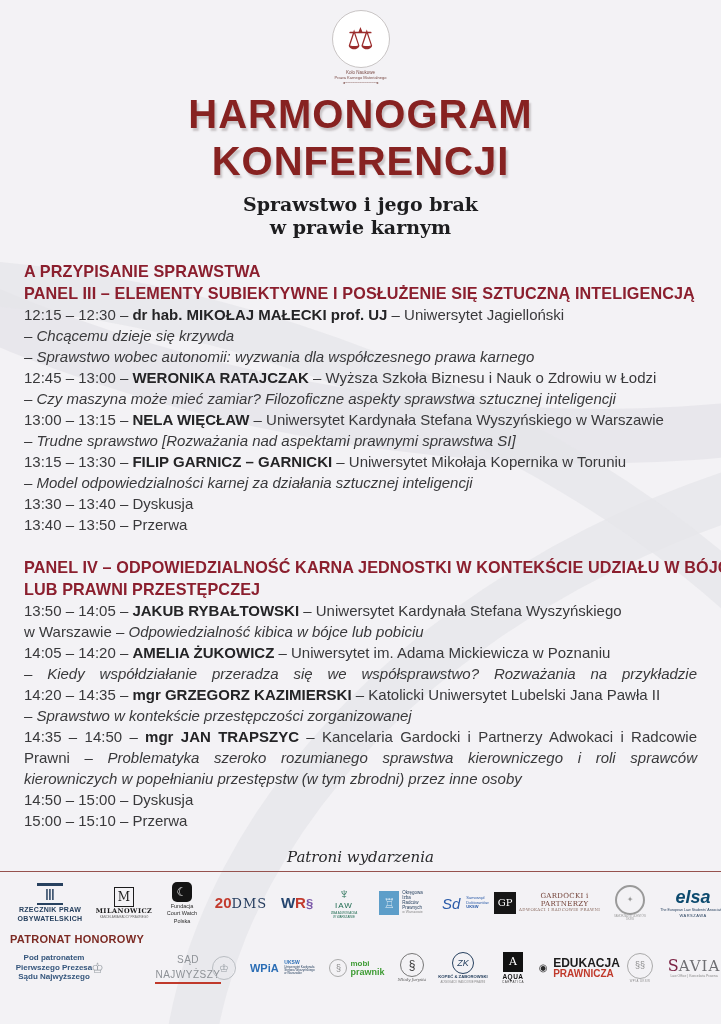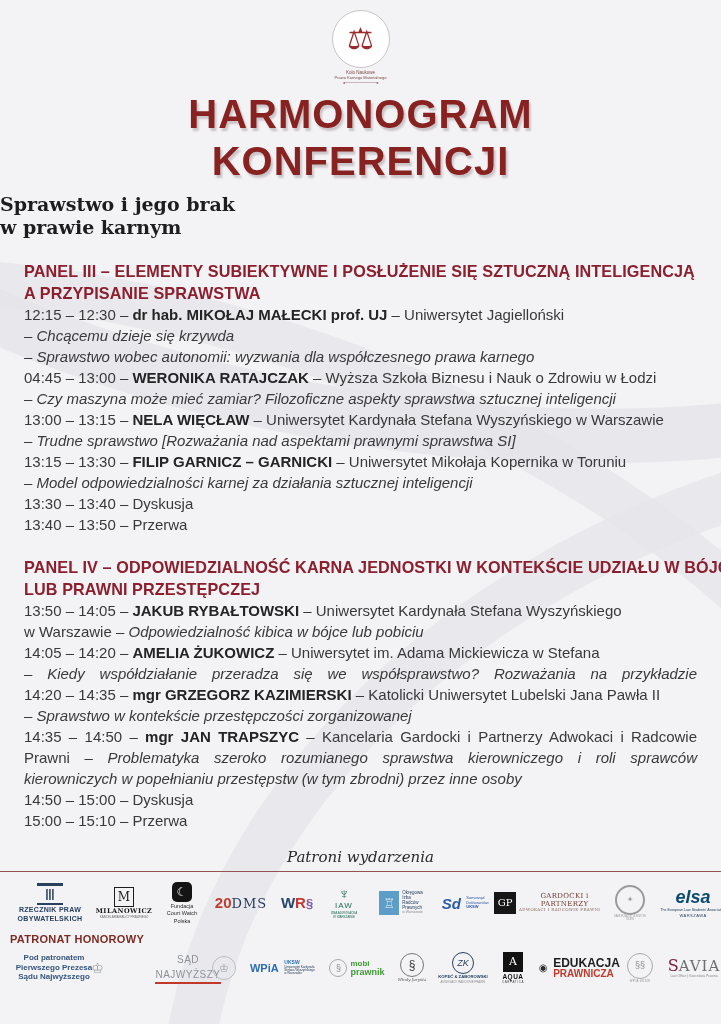--- a/index.html
+++ b/index.html
@@ -24,21 +24,21 @@
   .logo-caption .c1{font-size:4.5px;line-height:5px;}
   .logo-caption .c2{font-size:4px;line-height:5px;}
   .logo-caption .c3{font-size:4px;line-height:5px;letter-spacing:-0.5px;}
 
   .title{
     text-align:center;color:#872221;font-weight:800;font-size:40px;line-height:47px;
     letter-spacing:1px;margin-top:6px;
     text-shadow:2px 3px 2px rgba(60,40,40,.22);
   }
   .subtitle{
-    font-family:"DejaVu Serif", serif;font-weight:bold;text-align:left;
+    font-family:"DejaVu Serif", serif;font-weight:bold;text-align:center;
     font-size:19px;line-height:23px;color:#1d1d1f;margin-top:8px;
   }
 
   .schedule{padding:0 24px;color:#39393b;font-size:15px;line-height:21px;}
   .panel{margin-top:21px;}
   .panel-h{color:#8b1f2e;font-weight:bold;font-size:16.2px;line-height:22px;white-space:nowrap;letter-spacing:.1px;}
   .line{white-space:nowrap;}
   .line .b{font-weight:bold;color:#242426;text-align:center;}
   .line .i{font-style:italic;}
   .line.j{text-align:justify;text-align-last:justify;}
@@ -85,40 +85,40 @@
     <div>KONFERENCJI</div>
   </div>
 
   <div class="subtitle">
     <div>Sprawstwo i jego brak</div>
     <div>w prawie karnym</div>
   </div>
 
   <div class="schedule">
       <section class="panel">
+        <div class="panel-h">A PRZYPISANIE SPRAWSTWA</div>
         <div class="panel-h">PANEL III – ELEMENTY SUBIEKTYWNE I POSŁUŻENIE SIĘ SZTUCZNĄ INTELIGENCJĄ</div>
-        <div class="panel-h">A PRZYPISANIE SPRAWSTWA</div>
         <div class="line"><span>12:15 – 12:30 – </span><span class="b">dr hab. MIKOŁAJ MAŁECKI prof. UJ</span><span> – Uniwersytet Jagielloński</span></div>
         <div class="line"><span class="i">– Chcącemu dzieje się krzywda</span></div>
         <div class="line"><span class="i">– Sprawstwo wobec autonomii: wyzwania dla współczesnego prawa karnego</span></div>
-        <div class="line"><span>04:45 – 13:00 – </span><span class="b">WERONIKA RATAJCZAK</span><span> – Wyższa Szkoła Biznesu i Nauk o Zdrowiu w Łodzi</span></div>
+        <div class="line"><span>12:45 – 13:00 – </span><span class="b">WERONIKA RATAJCZAK</span><span> – Wyższa Szkoła Biznesu i Nauk o Zdrowiu w Łodzi</span></div>
         <div class="line"><span class="i">– Czy maszyna może mieć zamiar? Filozoficzne aspekty sprawstwa sztucznej inteligencji</span></div>
         <div class="line"><span>13:00 – 13:15 – </span><span class="b">NELA WIĘCŁAW</span><span> – Uniwersytet Kardynała Stefana Wyszyńskiego w Warszawie</span></div>
         <div class="line"><span class="i">– Trudne sprawstwo [Rozważania nad aspektami prawnymi sprawstwa SI]</span></div>
         <div class="line"><span>13:15 – 13:30 – </span><span class="b">FILIP GARNICZ – GARNICKI</span><span> – Uniwersytet Mikołaja Kopernika w Toruniu</span></div>
         <div class="line"><span class="i">– Model odpowiedzialności karnej za działania sztucznej inteligencji</span></div>
         <div class="line"><span>13:30 – 13:40 – Dyskusja</span></div>
         <div class="line"><span>13:40 – 13:50 – Przerwa</span></div>
       </section>
       <section class="panel">
         <div class="panel-h">PANEL IV – ODPOWIEDZIALNOŚĆ KARNA JEDNOSTKI W KONTEKŚCIE UDZIAŁU W BÓJCE</div>
         <div class="panel-h">LUB PRAWNI PRZESTĘPCZEJ</div>
         <div class="line"><span>13:50 – 14:05 – </span><span class="b">JAKUB RYBAŁTOWSKI</span><span> – Uniwersytet Kardynała Stefana Wyszyńskiego</span></div>
         <div class="line"><span>w Warszawie – </span><span class="i">Odpowiedzialność kibica w bójce lub pobiciu</span></div>
-        <div class="line"><span>14:05 – 14:20 – </span><span class="b">AMELIA ŻUKOWICZ</span><span> – Uniwersytet im. Adama Mickiewicza w Stefana</span></div>
+        <div class="line"><span>14:05 – 14:20 – </span><span class="b">AMELIA ŻUKOWICZ</span><span> – Uniwersytet im. Adama Mickiewicza w Poznaniu</span></div>
         <div class="line j"><span class="i">– Kiedy współdziałanie przeradza się we współsprawstwo? Rozważania na przykładzie</span></div>
         <div class="line"><span>14:20 – 14:35 – </span><span class="b">mgr GRZEGORZ KAZIMIERSKI</span><span> – Katolicki Uniwersytet Lubelski Jana Pawła II</span></div>
         <div class="line"><span class="i">– Sprawstwo w kontekście przestępczości zorganizowanej</span></div>
         <div class="line j"><span>14:35 – 14:50 – </span><span class="b">mgr JAN TRAPSZYC</span><span> – Kancelaria Gardocki i Partnerzy Adwokaci i Radcowie</span></div>
         <div class="line j"><span>Prawni – </span><span class="i">Problematyka szeroko rozumianego sprawstwa kierowniczego i roli sprawców</span></div>
         <div class="line"><span class="i">kierowniczych w popełnianiu przestępstw (w tym zbrodni) przez inne osoby</span></div>
         <div class="line"><span>14:50 – 15:00 – Dyskusja</span></div>
         <div class="line"><span>15:00 – 15:10 – Przerwa</span></div>
       </section>
     </div>
@@ -159,21 +159,21 @@
         <div class="licon" style="width: 20px; height: 24px; font-size: 13px; color: rgb(232, 241, 248); background: rgb(93, 158, 201); border-radius: 0px;">♖</div>
         <div class="tcol">
           <div class="ltext" style="color: rgb(39, 65, 95); font-size: 4.5px;">Okręgowa</div>
           <div class="ltext" style="color: rgb(39, 65, 95); font-size: 4.5px;">Izba</div>
           <div class="ltext" style="color: rgb(39, 65, 95); font-size: 4.5px;">Radców</div>
           <div class="ltext" style="color: rgb(39, 65, 95); font-size: 4.5px;">Prawnych</div>
           <div class="ltext" style="color: rgb(138, 138, 138); font-size: 3.5px;">w Warszawie</div>
         </div>
       </div>
       <div class="logo row" style="width: 60px;">
-        <div class="licon" style="width: 24px; height: 20px; font-size: 15px; color: rgb(42, 91, 168); border-radius: 0px; font-weight: bold; font-style: italic;">Sd</div>
+        <div class="licon" style="width: 24px; height: 20px; font-size: 15px; color: rgb(42, 91, 168); border-radius: 0px; font-weight: normal; font-style: italic;">Sd</div>
         <div class="tcol">
           <div class="ltext" style="color: rgb(42, 91, 168); font-size: 4px;">Samorząd</div>
           <div class="ltext" style="color: rgb(42, 91, 168); font-size: 4px;">Doktorantów</div>
           <div class="ltext" style="color: rgb(42, 91, 168); font-size: 4px; font-weight: bold;">UKSW</div>
         </div>
       </div>
       <div class="logo row" style="width: 116px;">
         <div class="licon" style="width: 22px; height: 22px; font-size: 10px; color: rgb(255, 255, 255); background: rgb(22, 22, 22); border-radius: 0px; font-family: &quot;DejaVu Serif&quot;, serif;">GP</div>
         <div class="tcol">
           <div class="ltext" style="color: rgb(110, 59, 48); font-size: 7px; letter-spacing: 0.3px; font-family: &quot;DejaVu Serif&quot;, serif;">GARDOCKI i PARTNERZY</div>

